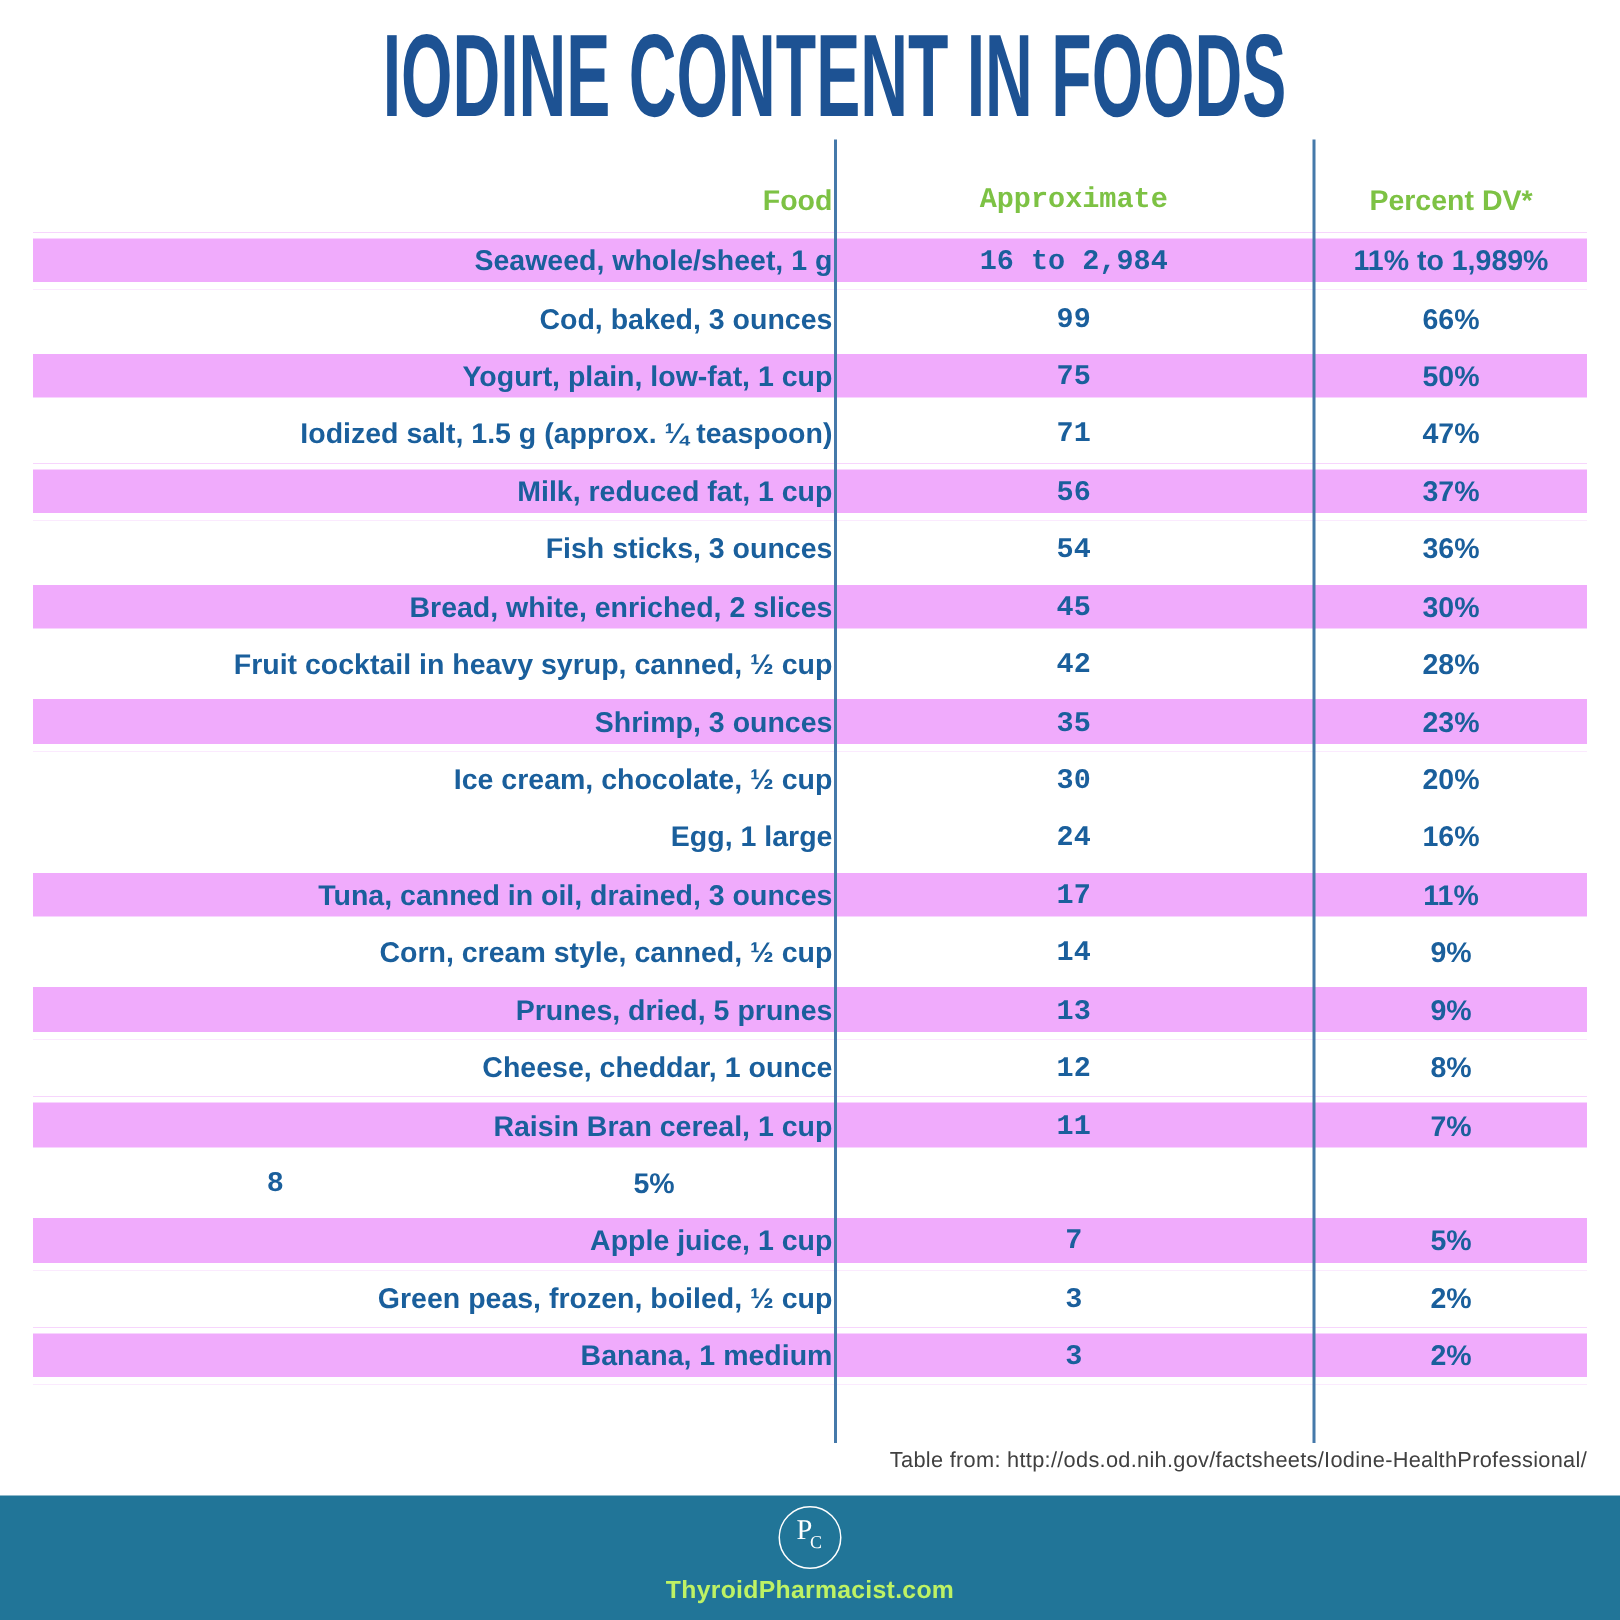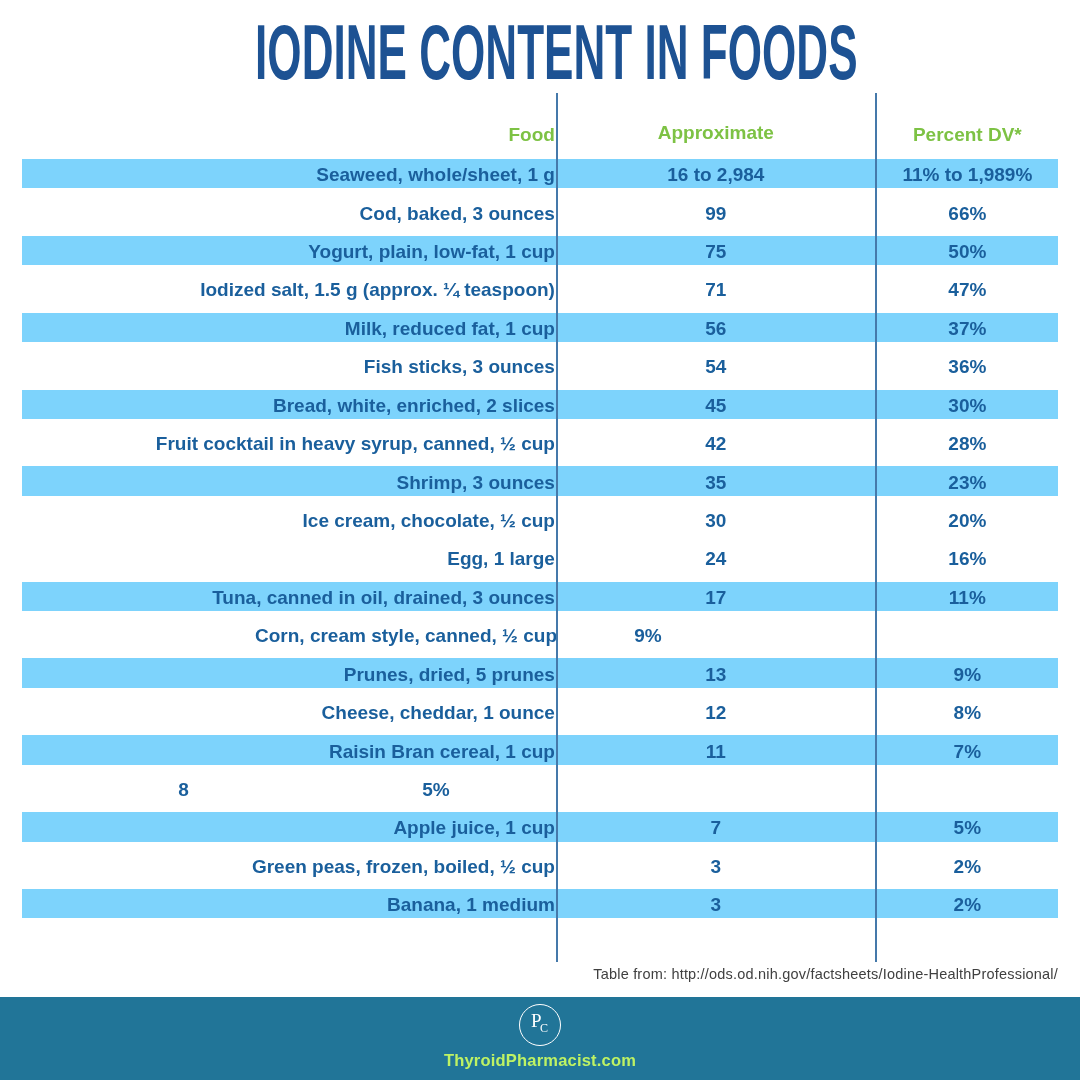--- a/index.html
+++ b/index.html
@@ -32,36 +32,36 @@
     height: 62px;
     align-items: flex-end;
     padding-bottom: 9px;
     box-sizing: border-box;
     color: #7dc244;
     font-weight: 700;
     font-size: 19px;
     text-align: center;
   }
   .col-food { width: 535px; text-align: right; }
-  .col-mcg  { width: 323px; }
+  .col-mcg  { width: 323px; font-family: Liberation Mono, monospace; }
   .col-dv   { width: 182px; }
   .hdr-mcg  { line-height: 26px; }
 
   .rows { position: relative; }
   .row {
     display: flex;
     height: 38.43px;
     align-items: center;
     text-align: center;
     font-weight: 700;
     font-size: 19px;
     color: #1a5f9c;
   }
   .row.green {
-    background: #7dd3fc;
+    background: #f0abfc;
     box-shadow: inset 0 4px 0 #ffffff, inset 0 -5px 0 #ffffff;
   }
   .cell { line-height: 1; padding-top: 1px; }
 
   
   .divider {
     position: absolute;
     top: 0;
     width: 2px;
     height: 869px;
@@ -196,20 +196,21 @@
           <div class="cell col-mcg">24</div>
           <div class="cell col-dv">16%</div>
         </div>
         <div class="row green">
           <div class="cell col-food">Tuna, canned in oil, drained, 3 ounces</div>
           <div class="cell col-mcg">17</div>
           <div class="cell col-dv">11%</div>
         </div>
         <div class="row">
           <div class="cell col-food">Corn, cream style, canned, ½ cup</div>
+          <div class="cell col-mcg">14</div>
           <div class="cell col-dv">9%</div>
         </div>
         <div class="row green">
           <div class="cell col-food">Prunes, dried, 5 prunes</div>
           <div class="cell col-mcg">13</div>
           <div class="cell col-dv">9%</div>
         </div>
         <div class="row">
           <div class="cell col-food">Cheese, cheddar, 1 ounce</div>
           <div class="cell col-mcg">12</div>

